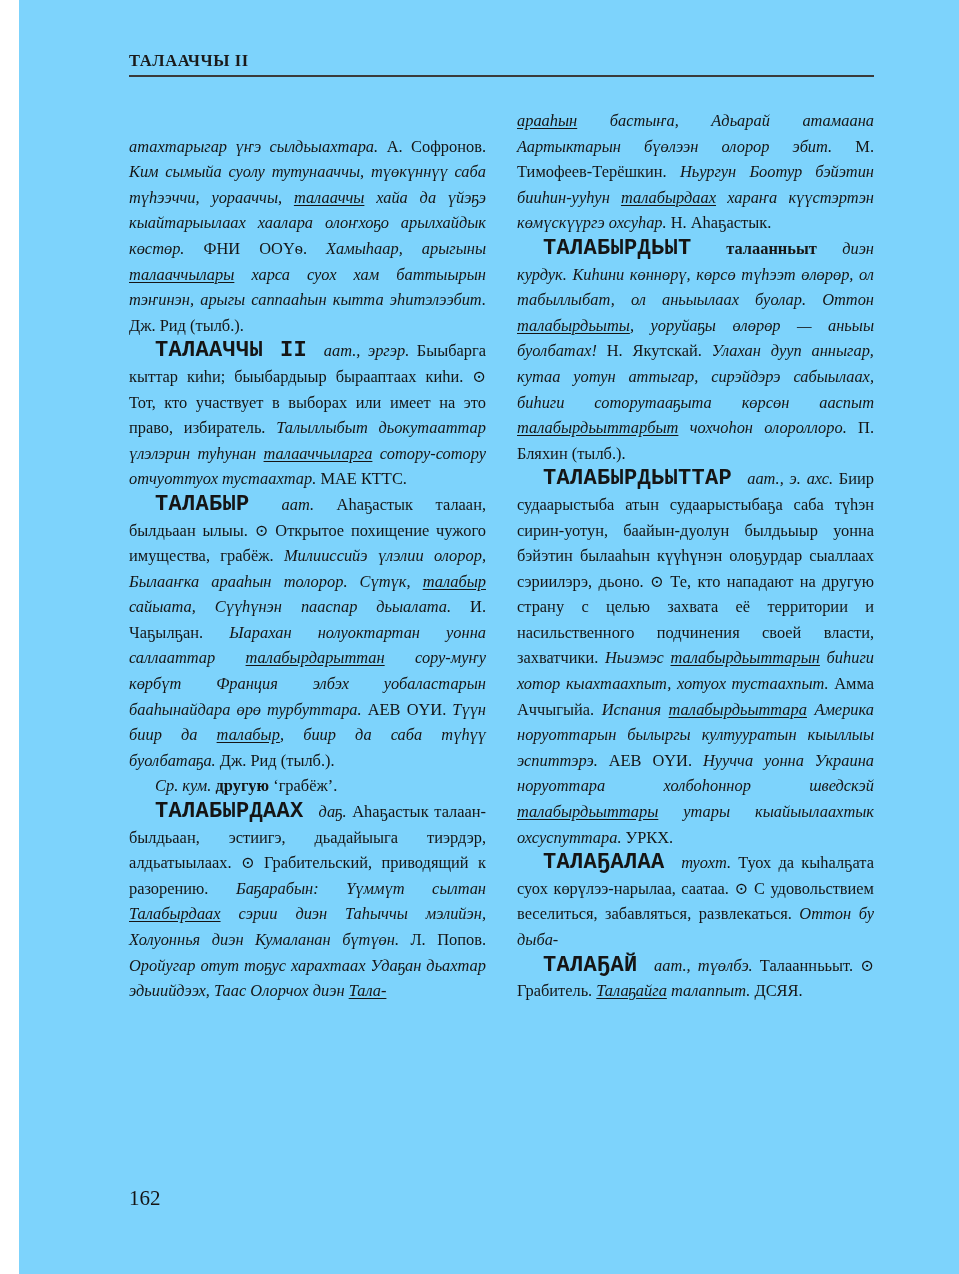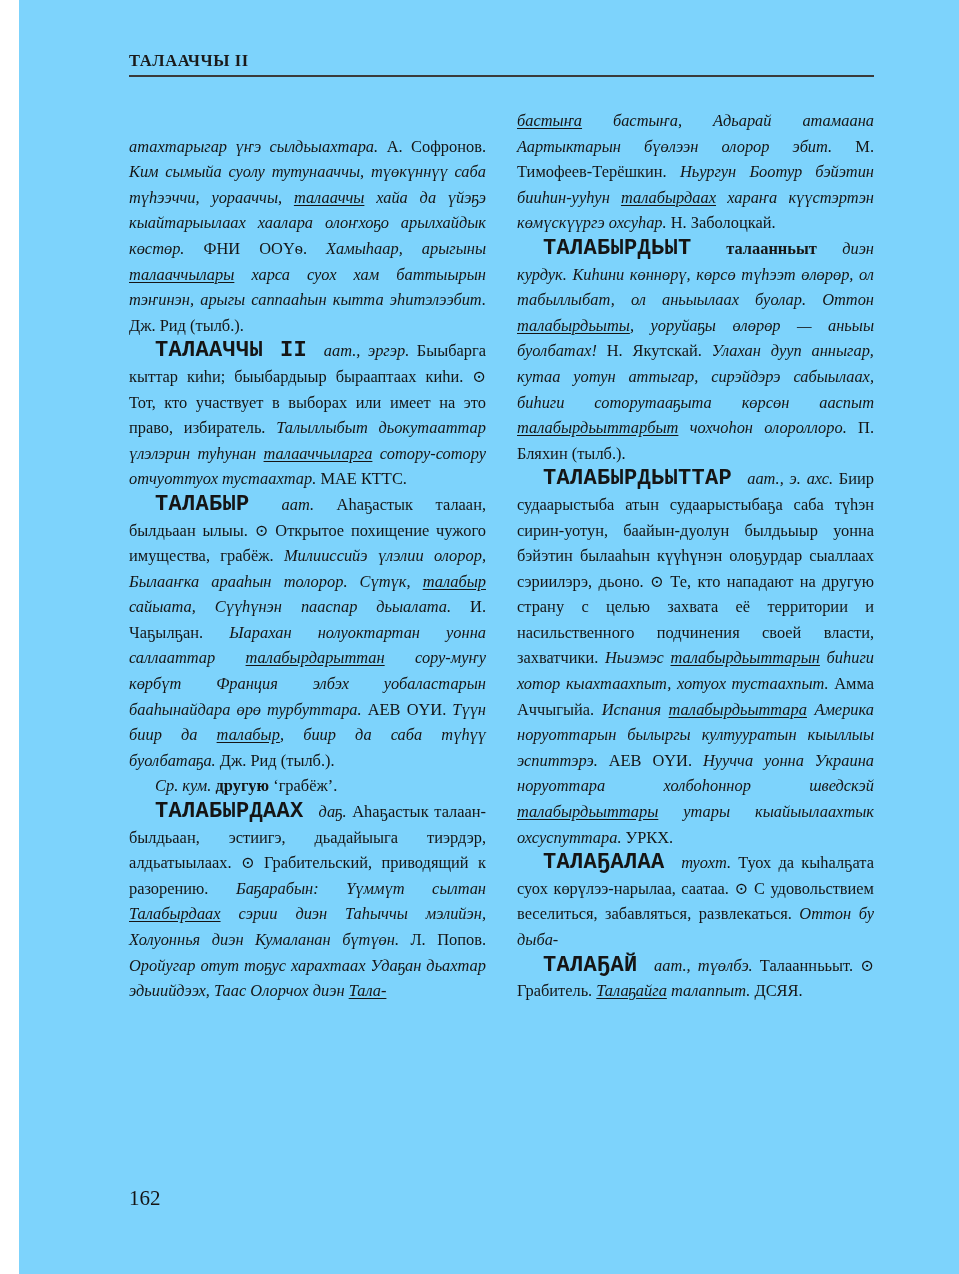--- a/index.html
+++ b/index.html
@@ -127,21 +127,21 @@
 
   <div class="columns">
     <div class="col" id="col-left">
         <p class="para"><span class="ex">атахтарыгар ү</span><span class="ex">ҥ</span><span class="ex">э сылдьыахтара. </span><span class="src">А. Софронов. </span><span class="ex">Ким сымыйа суолу тутунааччы, түөкүннүү саба түһээччи, уорааччы, </span><span class="ul">талааччы</span><span class="ex"> хайа да үйэҕэ кыайтарыылаах хаалара олоҥхоҕо арылхайдык көстөр. </span><span class="src">ФНИ ООҮѳ. </span><span class="ex">Хамыһаар, арыгыны </span><span class="ul">талааччылары</span><span class="ex"> харса суох хам баттыырын тэҥинэн, арыгы саппааһын кытта эһитэлээбит. </span><span class="src">Дж. Рид (тылб.).</span></p>
         <p class="para indent"><span class="hw">ТАЛААЧЧЫ II </span><span class="gram">аат., эргэр. </span><span class="sakha">Быыбарга кыттар киһи; быыбардыыр бырааптаах киһи. </span><span class="bullet">⊙ </span><span class="rus">Тот, кто участвует в выборах или имеет на это право, избиратель. </span><span class="ex">Талыллыбыт дьокутааттар үлэлэрин туһунан </span><span class="ul">талааччыларга</span><span class="ex"> сотору-сотору отчуоттуох тустаахтар. </span><span class="src">МАЕ КТТС.</span></p>
         <p class="para indent"><span class="hw">ТАЛАБЫР </span><span class="gram">аат. </span><span class="sakha">Аһаҕастык талаан, былдьаан ылыы. </span><span class="bullet">⊙ </span><span class="rus">Открытое похищение чужого имущества, грабёж. </span><span class="ex">Милииссийэ үлэлии олорор, Былааҥка арааһын толорор. Сүтүк, </span><span class="ul">талабыр</span><span class="ex"> сайыата, Сүүһүнэн пааспар дьыалата. </span><span class="src">И. Чаҕылҕан. </span><span class="ex">Ыарахан нолуоктартан уонна саллааттар </span><span class="ul">талабырдарыттан</span><span class="ex"> сору-муҥу көрбүт Франция элбэх уобаластарын бааһынайдара өрө турбуттара. </span><span class="src">АЕВ ОҮИ. </span><span class="ex">Түүн биир да </span><span class="ul">талабыр</span><span class="ex">, биир да саба түһүү буолбатаҕа. </span><span class="src">Дж. Рид (тылб.).</span></p>
         <p class="para indent"><span class="gram">Ср. кум. </span><span class="bold">другую </span><span class="rus">‘грабёж’.</span></p>
         <p class="para indent"><span class="hw">ТАЛАБЫРДААХ </span><span class="gram">даҕ. </span><span class="sakha">Аһаҕастык талаан-былдьаан, эстиигэ, дьадайыыга тиэрдэр, алдьатыылаах. </span><span class="bullet">⊙ </span><span class="rus">Грабительский, приводящий к разорению. </span><span class="ex">Баҕарабын: Үүммүт сылтан </span><span class="ul">Талабырдаах</span><span class="ex"> сэрии диэн Таһыччы мэлийэн, Холуоннья диэн Кумаланан бүтүөн. </span><span class="src">Л. Попов. </span><span class="ex">Оройугар отут тоҕус харахтаах Удаҕан дьахтар эдьиийдээх, Таас Олорчох диэн </span><span class="ul">Тала-</span></p>
       </div>
     <div class="col" id="col-right">
-        <p class="para"><span class="ul">бастыҥа</span><span class="ex"> бастыҥа, Адьарай атамаана Аартыктарын бүөлээн олорор эбит. </span><span class="src">М. Тимофеев-Терёшкин. </span><span class="ex">Ньургун Боотур бэйэтин бииһин-ууһун </span><span class="ul">талабырдаах</span><span class="ex"> хараҥа күүстэртэн көмүскүүргэ охсуһар. </span><span class="src">Н. Заболоцкай.</span></p>
+        <p class="para"><span class="ul">арааһын</span><span class="ex"> бастыҥа, Адьарай атамаана Аартыктарын бүөлээн олорор эбит. </span><span class="src">М. Тимофеев-Терёшкин. </span><span class="ex">Ньургун Боотур бэйэтин бииһин-ууһун </span><span class="ul">талабырдаах</span><span class="ex"> хараҥа күүстэртэн көмүскүүргэ охсуһар. </span><span class="src">Н. Аһаҕастык.</span></p>
         <p class="para indent"><span class="hw">ТАЛАБЫРДЬЫТ </span><span class="bold">талаанньыт </span><span class="gram">диэн курдук. </span><span class="ex">Киһини көннөрү, көрсө түһээт өлөрөр, ол табыллыбат, ол аньыылаах буолар. Оттон </span><span class="ul">талабырдьыты</span><span class="ex">, уоруйаҕы өлөрөр — аньыы буолбатах! </span><span class="src">Н. Якутскай. </span><span class="ex">Улахан дууп анныгар, кутаа уотун аттыгар, сирэйдэрэ сабыылаах, биһиги сотору­тааҕыта көрсөн ааспыт </span><span class="ul">талабырдьыттарбыт</span><span class="ex"> чохчоһон олороллоро. </span><span class="src">П. Бляхин (тылб.).</span></p>
         <p class="para indent"><span class="hw">ТАЛАБЫРДЬЫТТАР </span><span class="gram">аат., э. ахс. </span><span class="sakha">Биир судаарыстыба атын судаарыстыбаҕа саба түһэн сирин-уотун, баайын-дуолун былдьыыр уонна бэйэтин былааһын күүһүнэн олоҕурдар сыаллаах сэриилэрэ, дьоно. </span><span class="bullet">⊙ </span><span class="rus">Те, кто нападают на другую страну с целью захвата её территории и насильственного подчинения своей власти, захватчики. </span><span class="ex">Ньиэмэс </span><span class="ul">талабырдьыттарын</span><span class="ex"> биһиги хотор кыахтаахпыт, хотуох тустаахпыт. </span><span class="src">Амма Аччыгыйа. </span><span class="ex">Испания </span><span class="ul">талабырдьыттара</span><span class="ex"> Америка норуоттарын былыргы култууратын кыыллыы эспиттэрэ. </span><span class="src">АЕВ ОҮИ. </span><span class="ex">Нуучча уонна Украина норуоттара холбоһоннор шведскэй </span><span class="ul">талабырдьыттары</span><span class="ex"> утары кыайыылаахтык охсуспуттара. </span><span class="src">УРКХ.</span></p>
         <p class="para indent"><span class="hw">ТАЛАҔАЛАА </span><span class="gram">туохт. </span><span class="sakha">Туох да кыһалҕата суох көрүлээ-нарылаа, саатаа. </span><span class="bullet">⊙ </span><span class="rus">С удовольствием веселиться, забавляться, развлекаться. </span><span class="ex">Оттон бу дыба-</span></p>
         <p class="para indent"><span class="hw">ТАЛАҔАЙ </span><span class="gram">аат., түөлбэ. </span><span class="sakha">Талааннььыт. </span><span class="bullet">⊙ </span><span class="rus">Грабитель. </span><span class="ul">Талаҕайга</span><span class="ex"> талаппыт. </span><span class="src">ДСЯЯ.</span></p>
       </div>
   </div>
 
   <div class="folio">162</div>
 
 </div>

